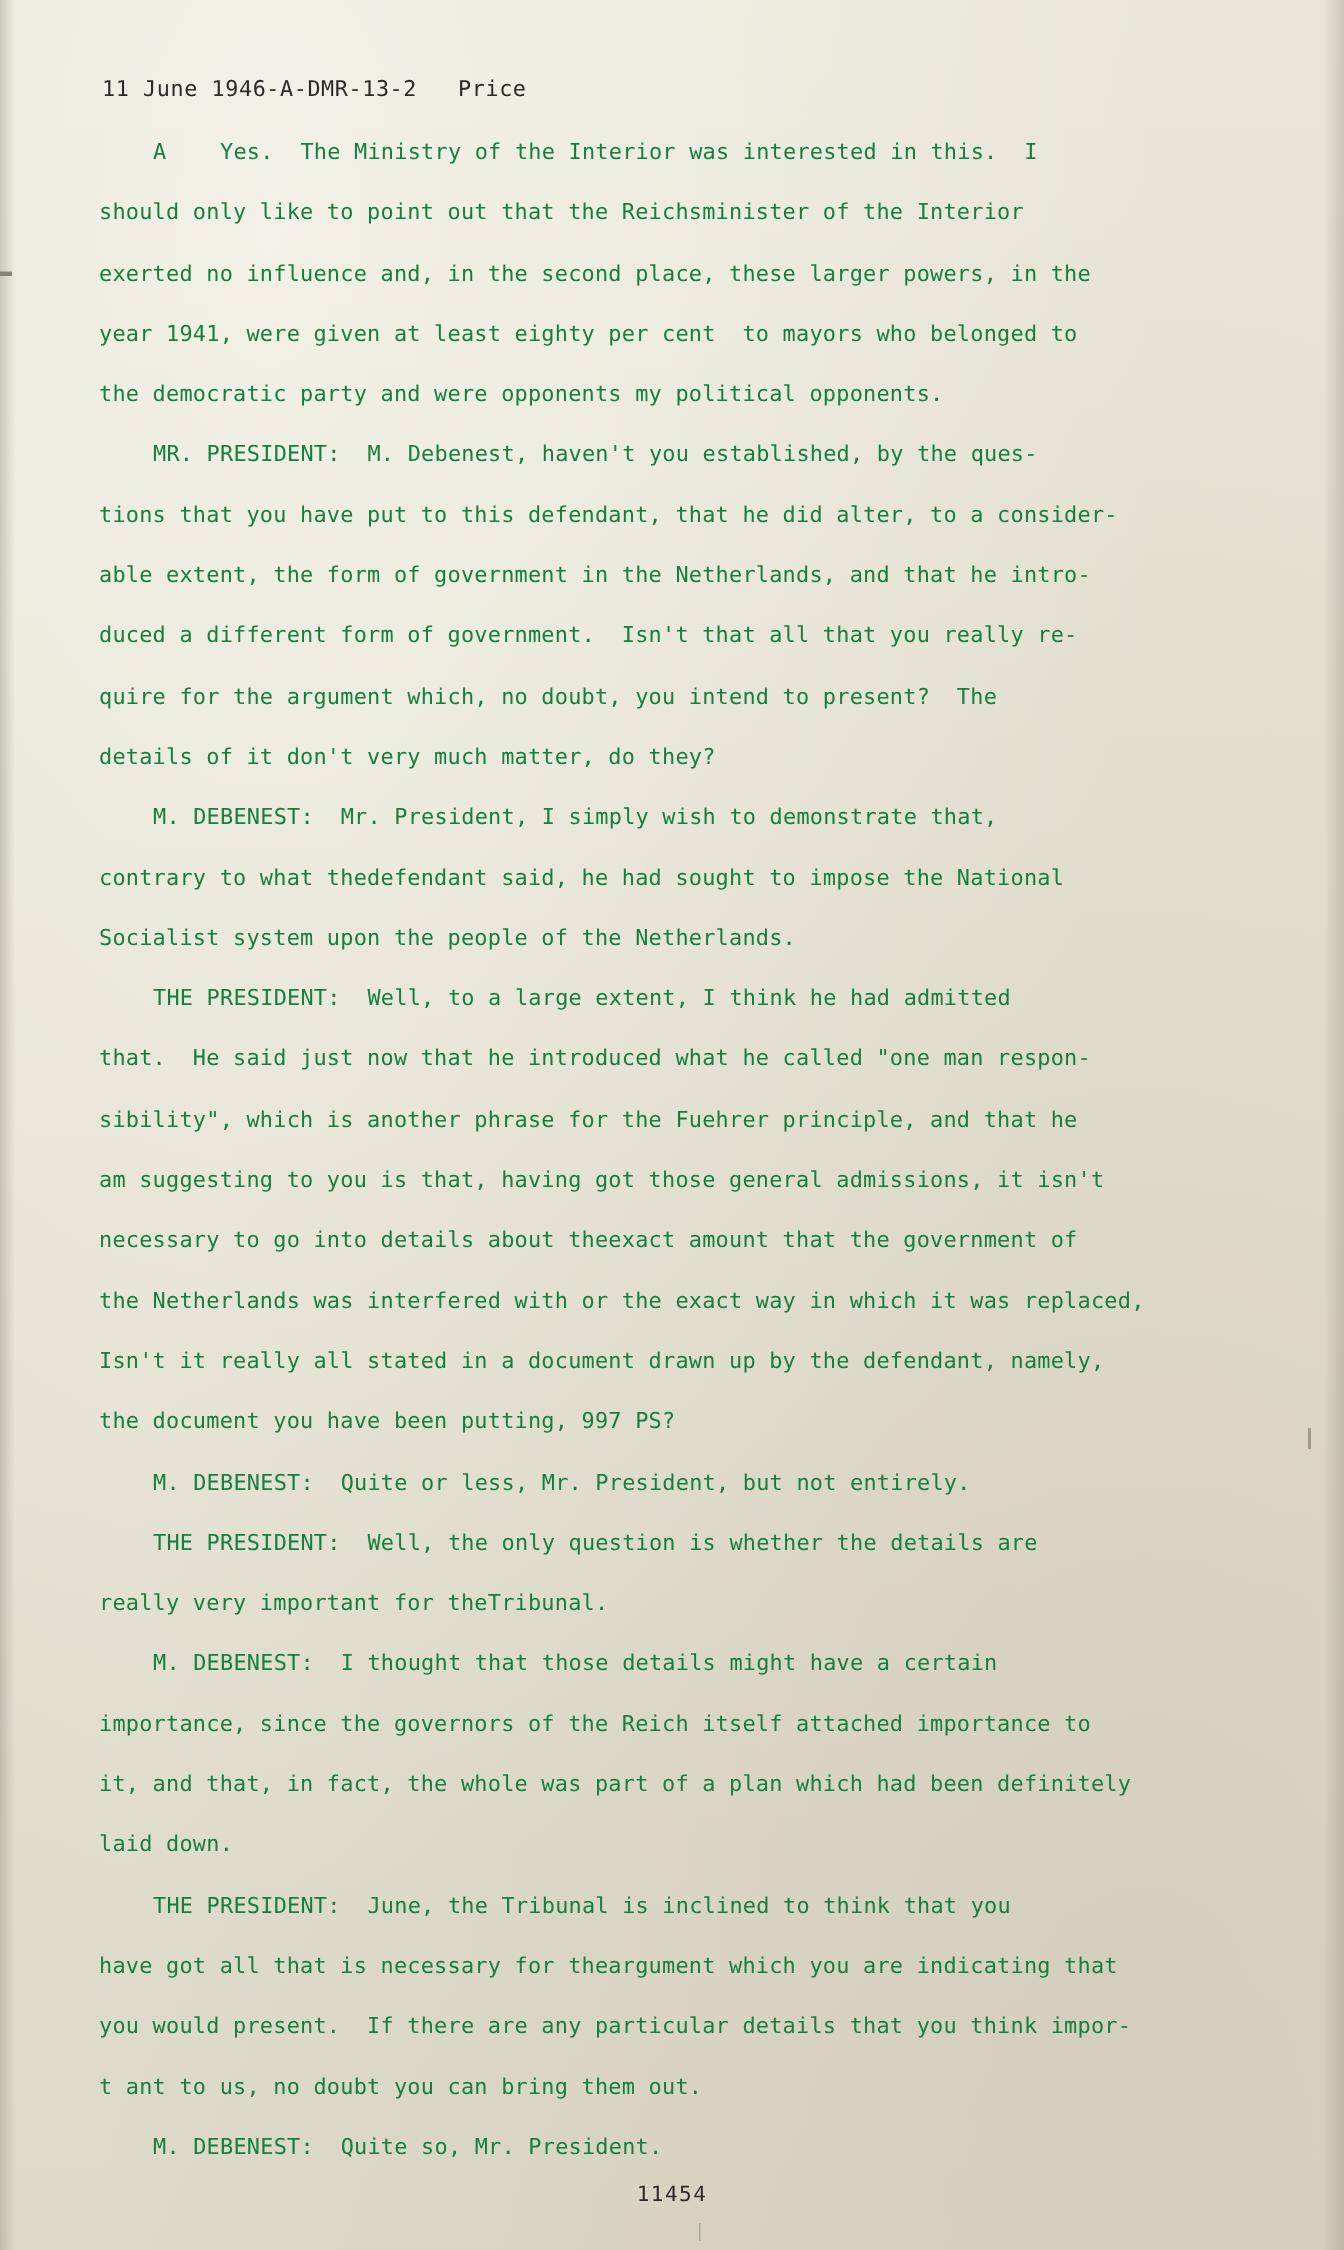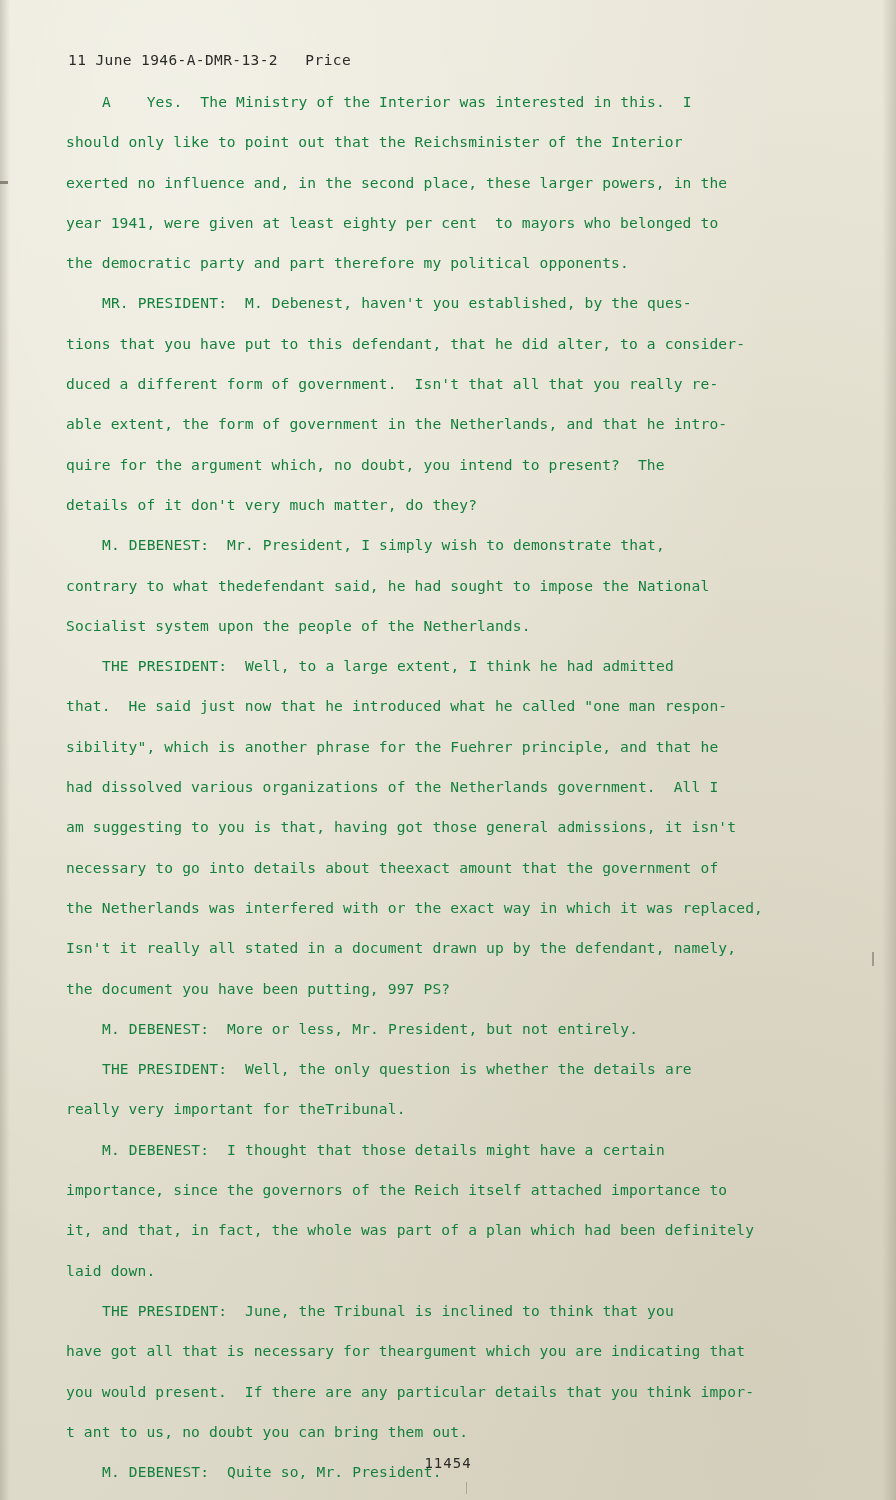--- a/index.html
+++ b/index.html
@@ -124,40 +124,39 @@
 
   <div class="content">
 
     <div class="hdr">11 June 1946-A-DMR-13-2   Price</div>
 
     <div class="body-text">
         <div class="line ind">A    Yes.  The Ministry of the Interior was interested in this.  I</div>
         <div class="line">should only like to point out that the Reichsminister of the Interior</div>
         <div class="line">exerted no influence and, in the second place, these larger powers, in the</div>
         <div class="line">year 1941, were given at least eighty per cent  to mayors who belonged to</div>
-        <div class="line">the democratic party and part therefore my political opponents.</div>
+        <div class="line">the democratic party and were opponents my political opponents.</div>
         <div class="line ind">MR. PRESIDENT:  M. Debenest, haven't you established, by the ques-</div>
         <div class="line">tions that you have put to this defendant, that he did alter, to a consider-</div>
+        <div class="line">able extent, the form of government in the Netherlands, and that he intro-</div>
         <div class="line">duced a different form of government.  Isn't that all that you really re-</div>
-        <div class="line">able extent, the form of government in the Netherlands, and that he intro-</div>
         <div class="line">quire for the argument which, no doubt, you intend to present?  The</div>
         <div class="line">details of it don't very much matter, do they?</div>
         <div class="line ind">M. DEBENEST:  Mr. President, I simply wish to demonstrate that,</div>
         <div class="line">contrary to what thedefendant said, he had sought to impose the National</div>
         <div class="line">Socialist system upon the people of the Netherlands.</div>
         <div class="line ind">THE PRESIDENT:  Well, to a large extent, I think he had admitted</div>
         <div class="line">that.  He said just now that he introduced what he called "one man respon-</div>
         <div class="line">sibility", which is another phrase for the Fuehrer principle, and that he</div>
-        <div class="line">had dissolved various organizations of the Netherlands government.  All I</div>
         <div class="line">am suggesting to you is that, having got those general admissions, it isn't</div>
         <div class="line">necessary to go into details about theexact amount that the government of</div>
         <div class="line">the Netherlands was interfered with or the exact way in which it was replaced,</div>
         <div class="line">Isn't it really all stated in a document drawn up by the defendant, namely,</div>
         <div class="line">the document you have been putting, 997 PS?</div>
-        <div class="line ind">M. DEBENEST:  More or less, Mr. President, but not entirely.</div>
+        <div class="line ind">M. DEBENEST:  Quite or less, Mr. President, but not entirely.</div>
         <div class="line ind">THE PRESIDENT:  Well, the only question is whether the details are</div>
         <div class="line">really very important for theTribunal.</div>
         <div class="line ind">M. DEBENEST:  I thought that those details might have a certain</div>
         <div class="line">importance, since the governors of the Reich itself attached importance to</div>
         <div class="line">it, and that, in fact, the whole was part of a plan which had been definitely</div>
         <div class="line">laid down.</div>
         <div class="line ind">THE PRESIDENT:  June, the Tribunal is inclined to think that you</div>
         <div class="line">have got all that is necessary for theargument which you are indicating that</div>
         <div class="line">you would present.  If there are any particular details that you think impor-</div>
         <div class="line">t ant to us, no doubt you can bring them out.</div>

